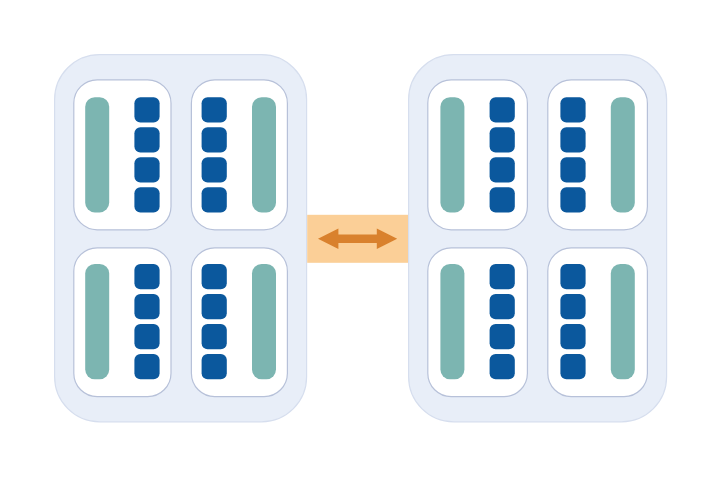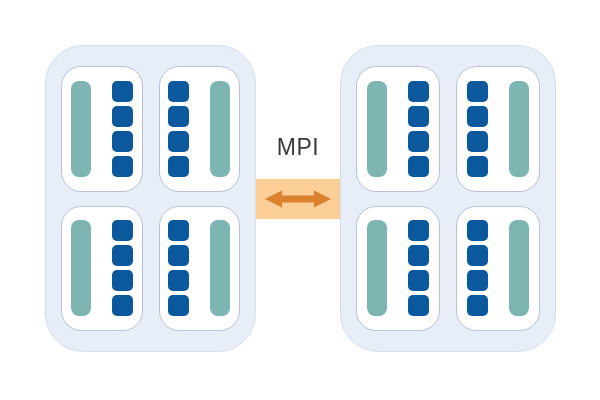--- a/index.html
+++ b/index.html
@@ -164,21 +164,20 @@
         <div class="cores">
           <div class="core"></div>
           <div class="core"></div>
           <div class="core"></div>
           <div class="core"></div>
         </div>
         <div class="memory-bar"></div>
       </div>
     </div>
 
-  <div class="mpi-label">MPI</div>
 
   <div class="mpi-connector">
     <svg width="84" height="40" viewBox="0 0 84 40" aria-hidden="true">
       <polygon class="arrow-shape" points="9,20 26,11.5 26,16.5 58,16.5 58,11.5 75,20 58,28.5 58,23.5 26,23.5 26,28.5" fill="#d9812d"></polygon>
     </svg>
   </div>
 
 </div>
 
 </body></html>

